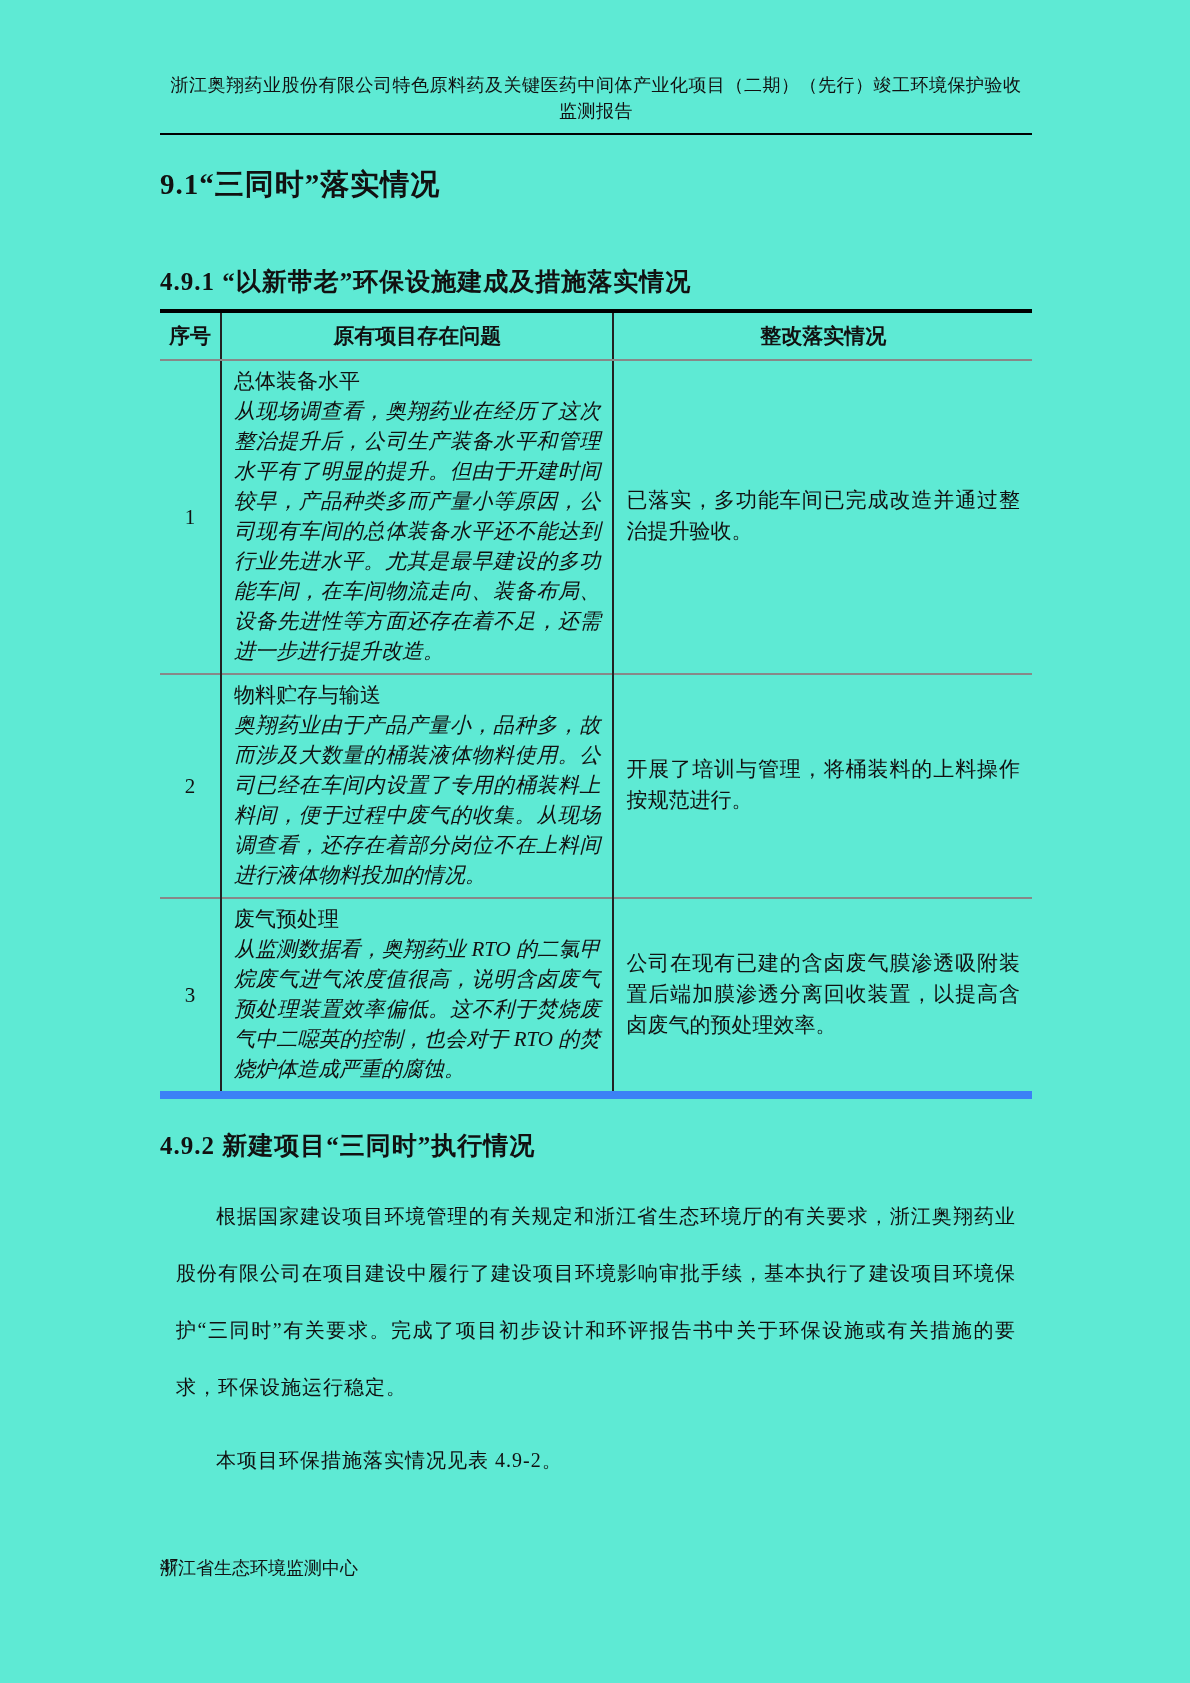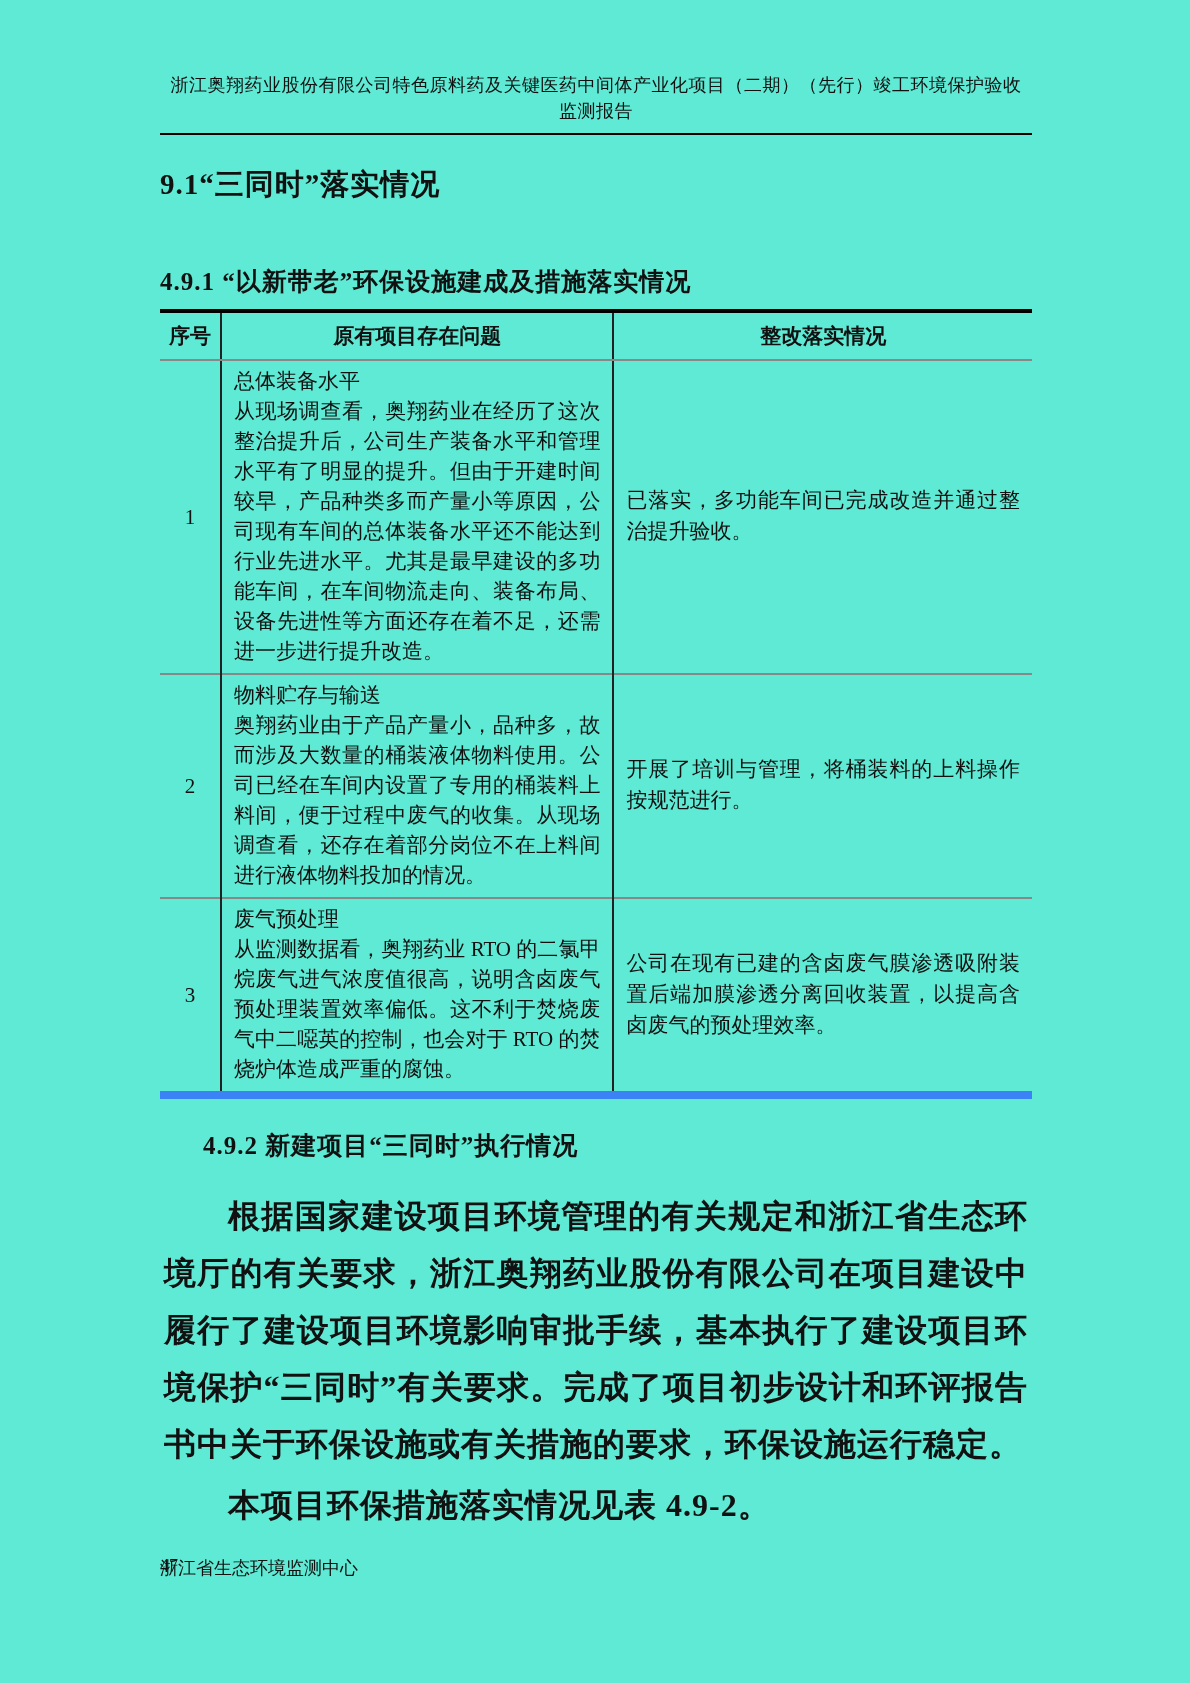--- a/index.html
+++ b/index.html
@@ -35,21 +35,21 @@
     margin: 30px 0 0 0;
     letter-spacing: 1px;
   }
   .h-sub {
     font-size: 25px;
     font-weight: bold;
     margin: 0;
     letter-spacing: 1px;
   }
   .h-491 { margin-top: 60px; }
-  .h-492 { margin-top: 30px; margin-left: 43px; }
+  .h-492 { margin-top: 30px; }
   .table-caption {
     text-align: center;
     font-weight: bold;
     font-size: 21px;
     margin-top: 28px;
   }
   table.measures {
     width: 100%;
     table-layout: fixed;
     border-collapse: collapse;
@@ -85,38 +85,38 @@
     padding: 5px 12px 7px 12px;
     font-size: 21px;
     line-height: 30px;
     vertical-align: top;
     margin-top: 12px;
   }
   .prob-title { text-align: left; }
   .prob-body {
     text-align: justify;
     text-justify: inter-character;
+    font-style: italic;
   }
   td.cell-action {
     padding: 5px 12px 7px 12px;
     font-size: 21px;
     line-height: 31px;
     vertical-align: middle;
     text-align: justify;
     text-justify: inter-character;
   }
   .body-para {
-    font-size: 32px;
+    font-size: 20px;
     line-height: 57px;
     text-align: justify;
     text-justify: inter-character;
     text-indent: 2em;
-    margin: 4px;
+    margin: 16px;
     letter-spacing: 1px;
-    font-weight: bold;
   }
   .p1 { margin-top: 26px; }
   .p2 {
     margin-top: 4px;
     text-align: left;
   }
   .page-footer {
     position: absolute;
     left: 160px;
     right: 158px;

